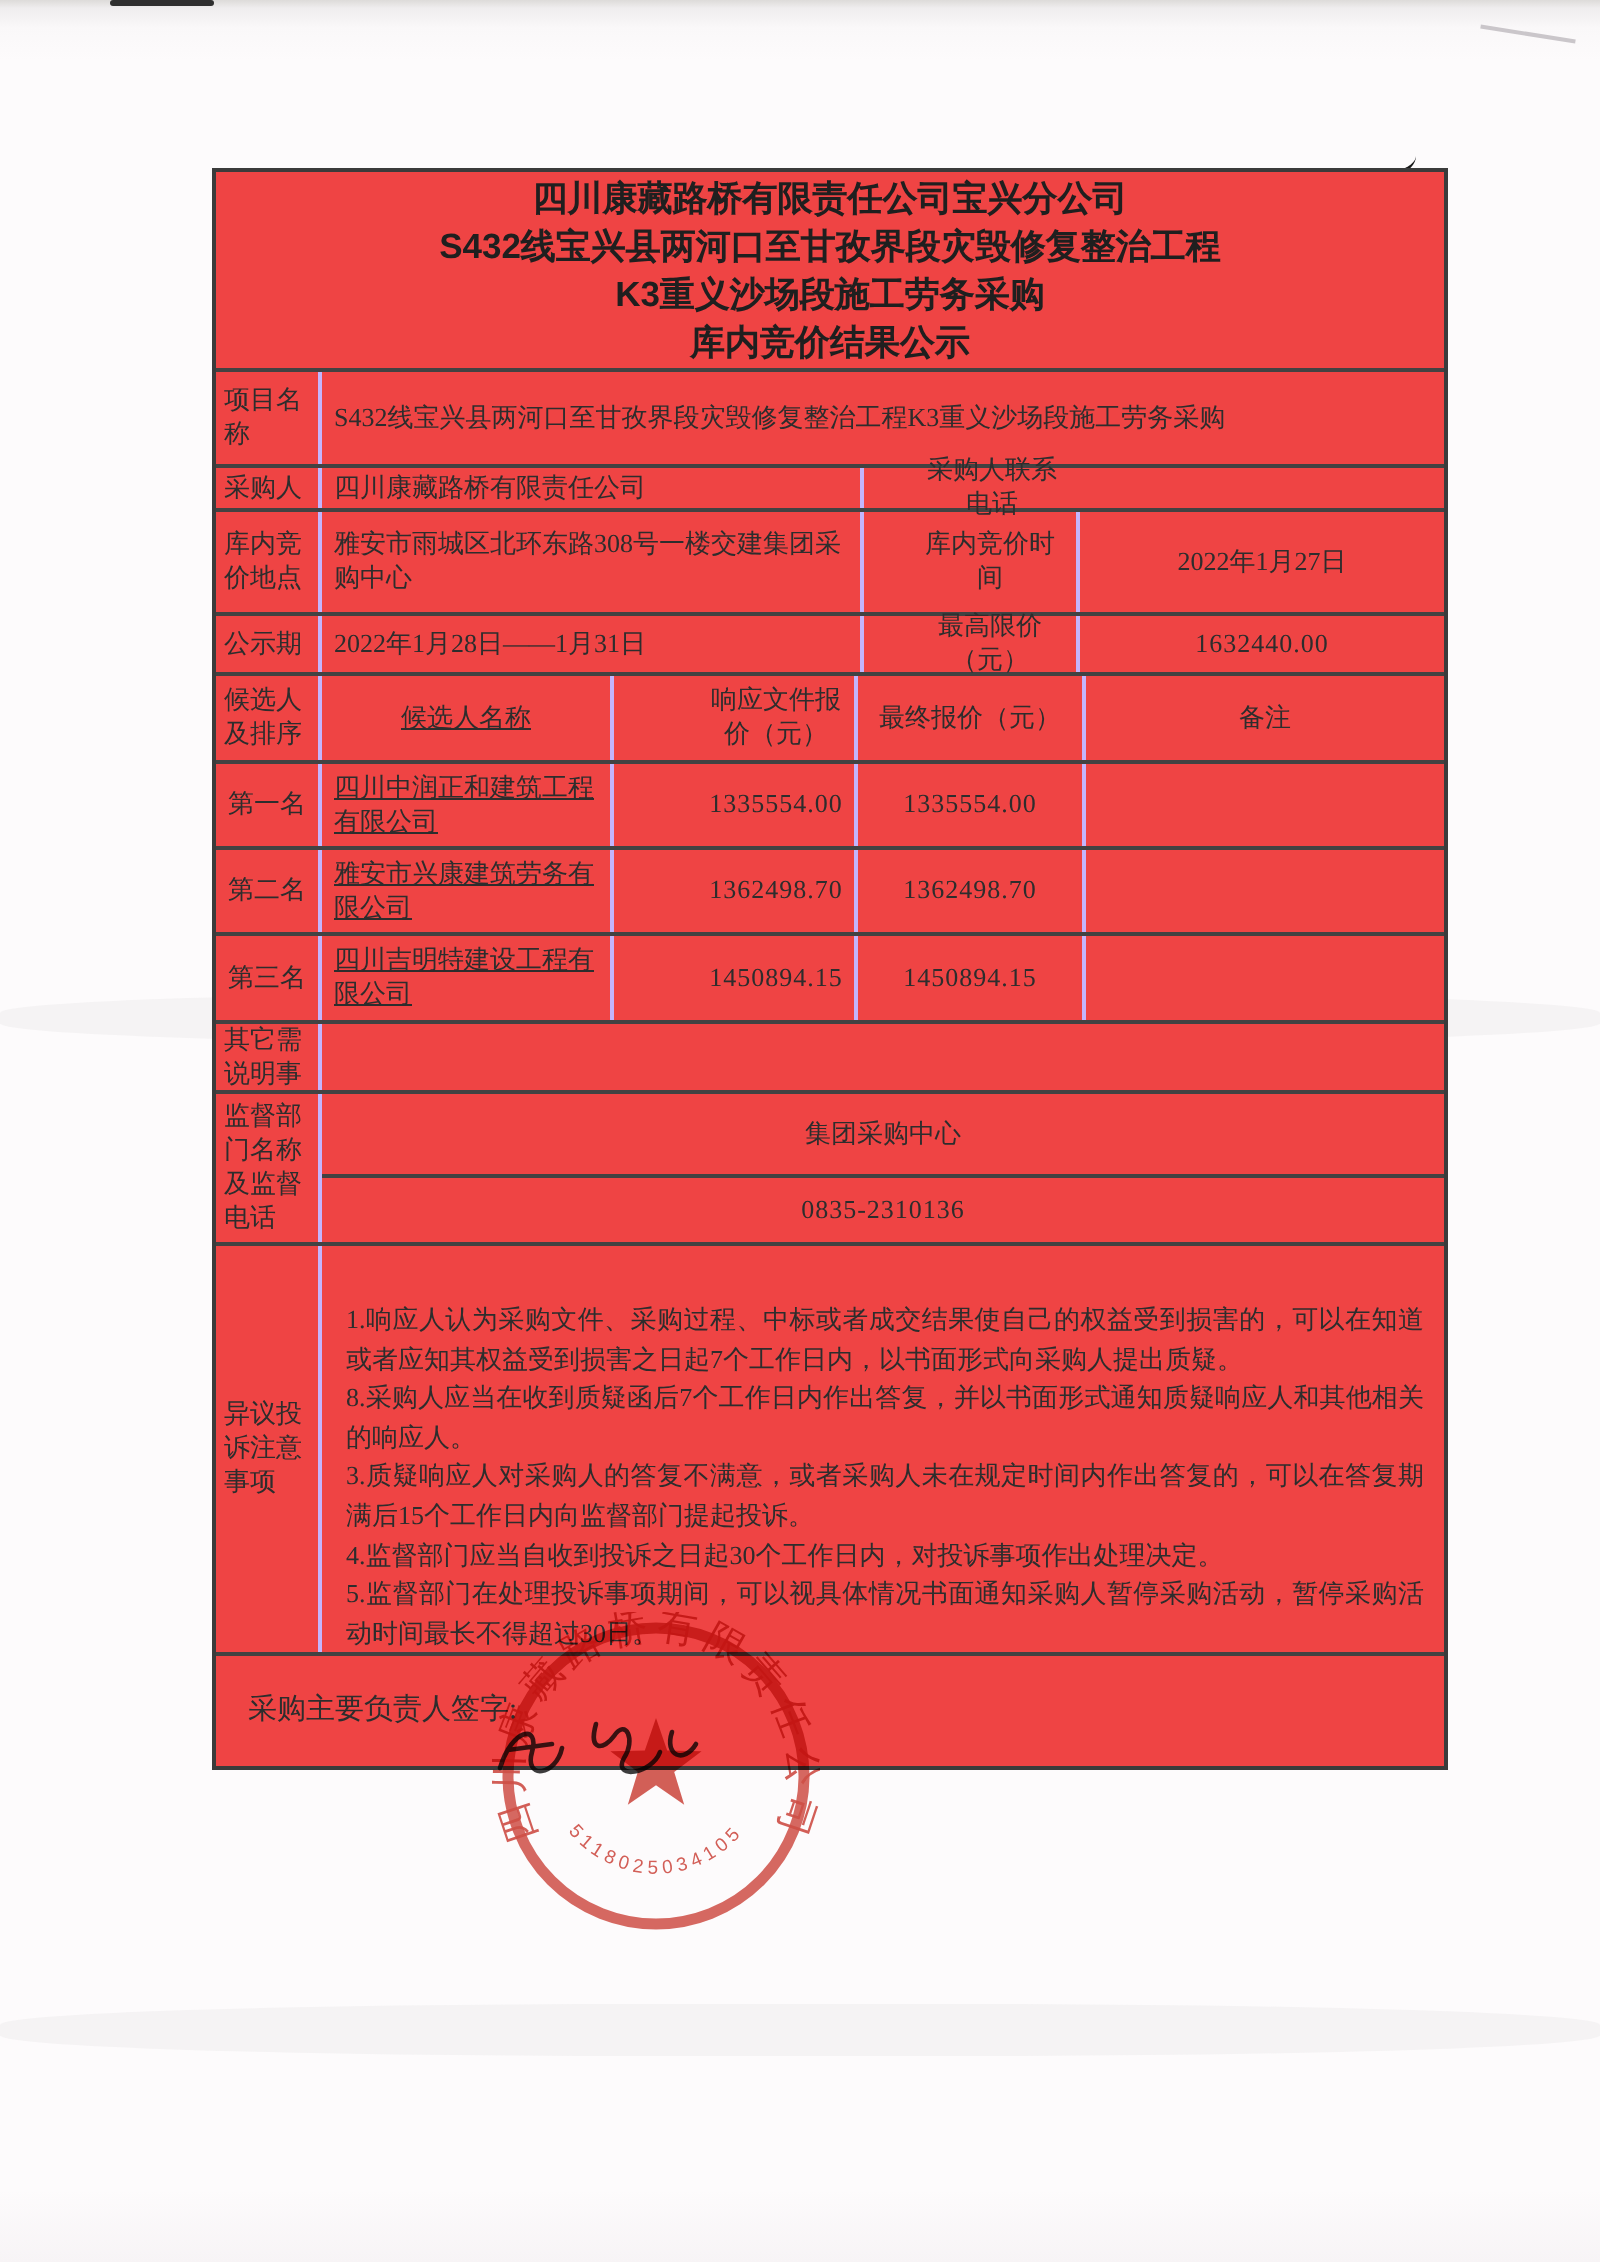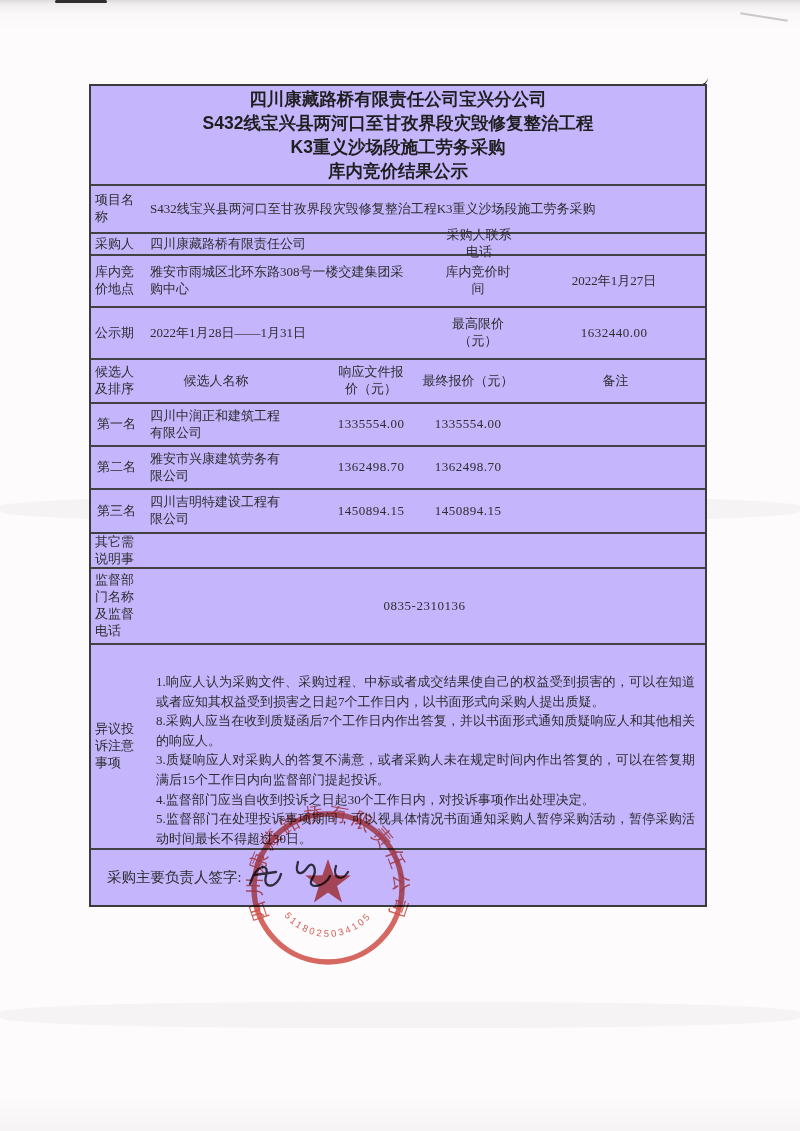--- a/index.html
+++ b/index.html
@@ -16,39 +16,39 @@
 
   
   .mark-topbar{position:absolute;left:55px;top:0;width:52px;height:3px;background:#2f2f2f;border-radius:2px;}
   .mark-tr-diag{position:absolute;left:740px;top:16px;width:48px;height:2px;background:#cac6ca;transform:rotate(9deg);}
   .table-notch{position:absolute;left:646px;top:78px;width:62px;height:11px;
     border-bottom:4px solid #181818;border-radius:0 0 55% 40% / 0 0 100% 55%;}
   .edge-tick{position:absolute;left:661px;width:46px;height:3px;background:#343434;
     border-radius:60% 60% 0 0/100% 100% 0 0;transform:rotate(-3.5deg);}
 
   
-  .doc-table{position:absolute;left:89px;top:84px;width:618px;box-sizing:border-box;
-    border:2px solid #3b3b3b;background:#c4b5fd;color:#2d2d2d;}
+  .doc-table{position:absolute;left:106px;top:84px;width:618px;box-sizing:border-box;
+    border:2px solid #3b3b3b;background:#ef4444;color:#2d2d2d;}
   .trow{display:flex;box-sizing:border-box;border-bottom:2px solid #424242;}
   .trow:last-child{border-bottom:none;}
   .cell{box-sizing:border-box;border-right:2px solid #c4b5fd;display:flex;align-items:center;
     padding:2px 6px;font-size:13px;line-height:1.3;}
   .cell:last-child{border-right:none;}
   .c-label{width:53px;flex:none;padding:2px 4px;}
   .flexfill{flex:1;}
   .t-center{justify-content:center;text-align:center;}
   .num{letter-spacing:.5px;}
 
   .title-block{height:98px;display:flex;flex-direction:column;justify-content:center;align-items:center;
     border-bottom:2px solid #424242;font-family:"Liberation Sans",sans-serif;font-weight:700;
     font-size:17.5px;line-height:24px;color:#1f1f1f;text-align:center;}
 
   .w-val{width:271px;flex:none;}
   .w-lab2{width:108px;flex:none;padding-left:26px;}
-  .cw-name{width:146px;flex:none;}
+  .cw-name{width:146px;flex:none;text-decoration:underline;}
   .cw-p1{width:122px;flex:none;padding-left:48px;}
   .cw-p2{width:114px;flex:none;}
 
   .sup-right{flex:1;display:flex;flex-direction:column;}
   .sup-cell{display:flex;align-items:center;justify-content:center;font-size:13px;box-sizing:border-box;}
   .sup-cell.first{height:42px;border-bottom:2px solid #424242;}
   .sup-cell.second{flex:1;}
 
   .objection-body{flex:1;display:block;padding:27px 10px 6px 12px;font-size:13px;line-height:19.6px;
     border-right:none;}
@@ -98,21 +98,21 @@
     <div class="cell w-lab2 t-center">采购人联系电话</div>
   </div>
 
   <div class="trow" style="height:52px">
     <div class="cell c-label">库内竞价地点</div>
     <div class="cell w-val">雅安市雨城区北环东路308号一楼交建集团采购中心</div>
     <div class="cell w-lab2 t-center">库内竞价时间</div>
     <div class="cell flexfill t-center">2022年1月27日</div>
   </div>
 
-  <div class="trow" style="height:52px">
+  <div class="trow" style="height:30px">
     <div class="cell c-label">公示期</div>
     <div class="cell w-val">2022年1月28日——1月31日</div>
     <div class="cell w-lab2 t-center">最高限价（元）</div>
     <div class="cell flexfill t-center num">1632440.00</div>
   </div>
 
   <div class="trow" style="height:44px">
     <div class="cell c-label">候选人及排序</div>
     <div class="cell cw-name t-center">候选人名称</div>
     <div class="cell cw-p1 t-center">响应文件报价（元）</div>
@@ -143,20 +143,21 @@
   </div>
 
   <div class="trow" style="height:35px">
     <div class="cell c-label">其它需说明事</div>
     <div class="cell flexfill"></div>
   </div>
 
   <div class="trow" style="height:76px">
     <div class="cell c-label">监督部门名称及监督电话</div>
     <div class="sup-right">
+      <div class="sup-cell first">集团采购中心</div>
       <div class="sup-cell second num">0835-2310136</div>
     </div>
   </div>
 
   <div class="trow" style="height:205px">
     <div class="cell c-label">异议投诉注意事项</div>
     <div class="cell objection-body">
       <p>1.响应人认为采购文件、采购过程、中标或者成交结果使自己的权益受到损害的，可以在知道或者应知其权益受到损害之日起7个工作日内，以书面形式向采购人提出质疑。</p>
       <p>8.采购人应当在收到质疑函后7个工作日内作出答复，并以书面形式通知质疑响应人和其他相关的响应人。</p>
       <p>3.质疑响应人对采购人的答复不满意，或者采购人未在规定时间内作出答复的，可以在答复期满后15个工作日内向监督部门提起投诉。</p>

